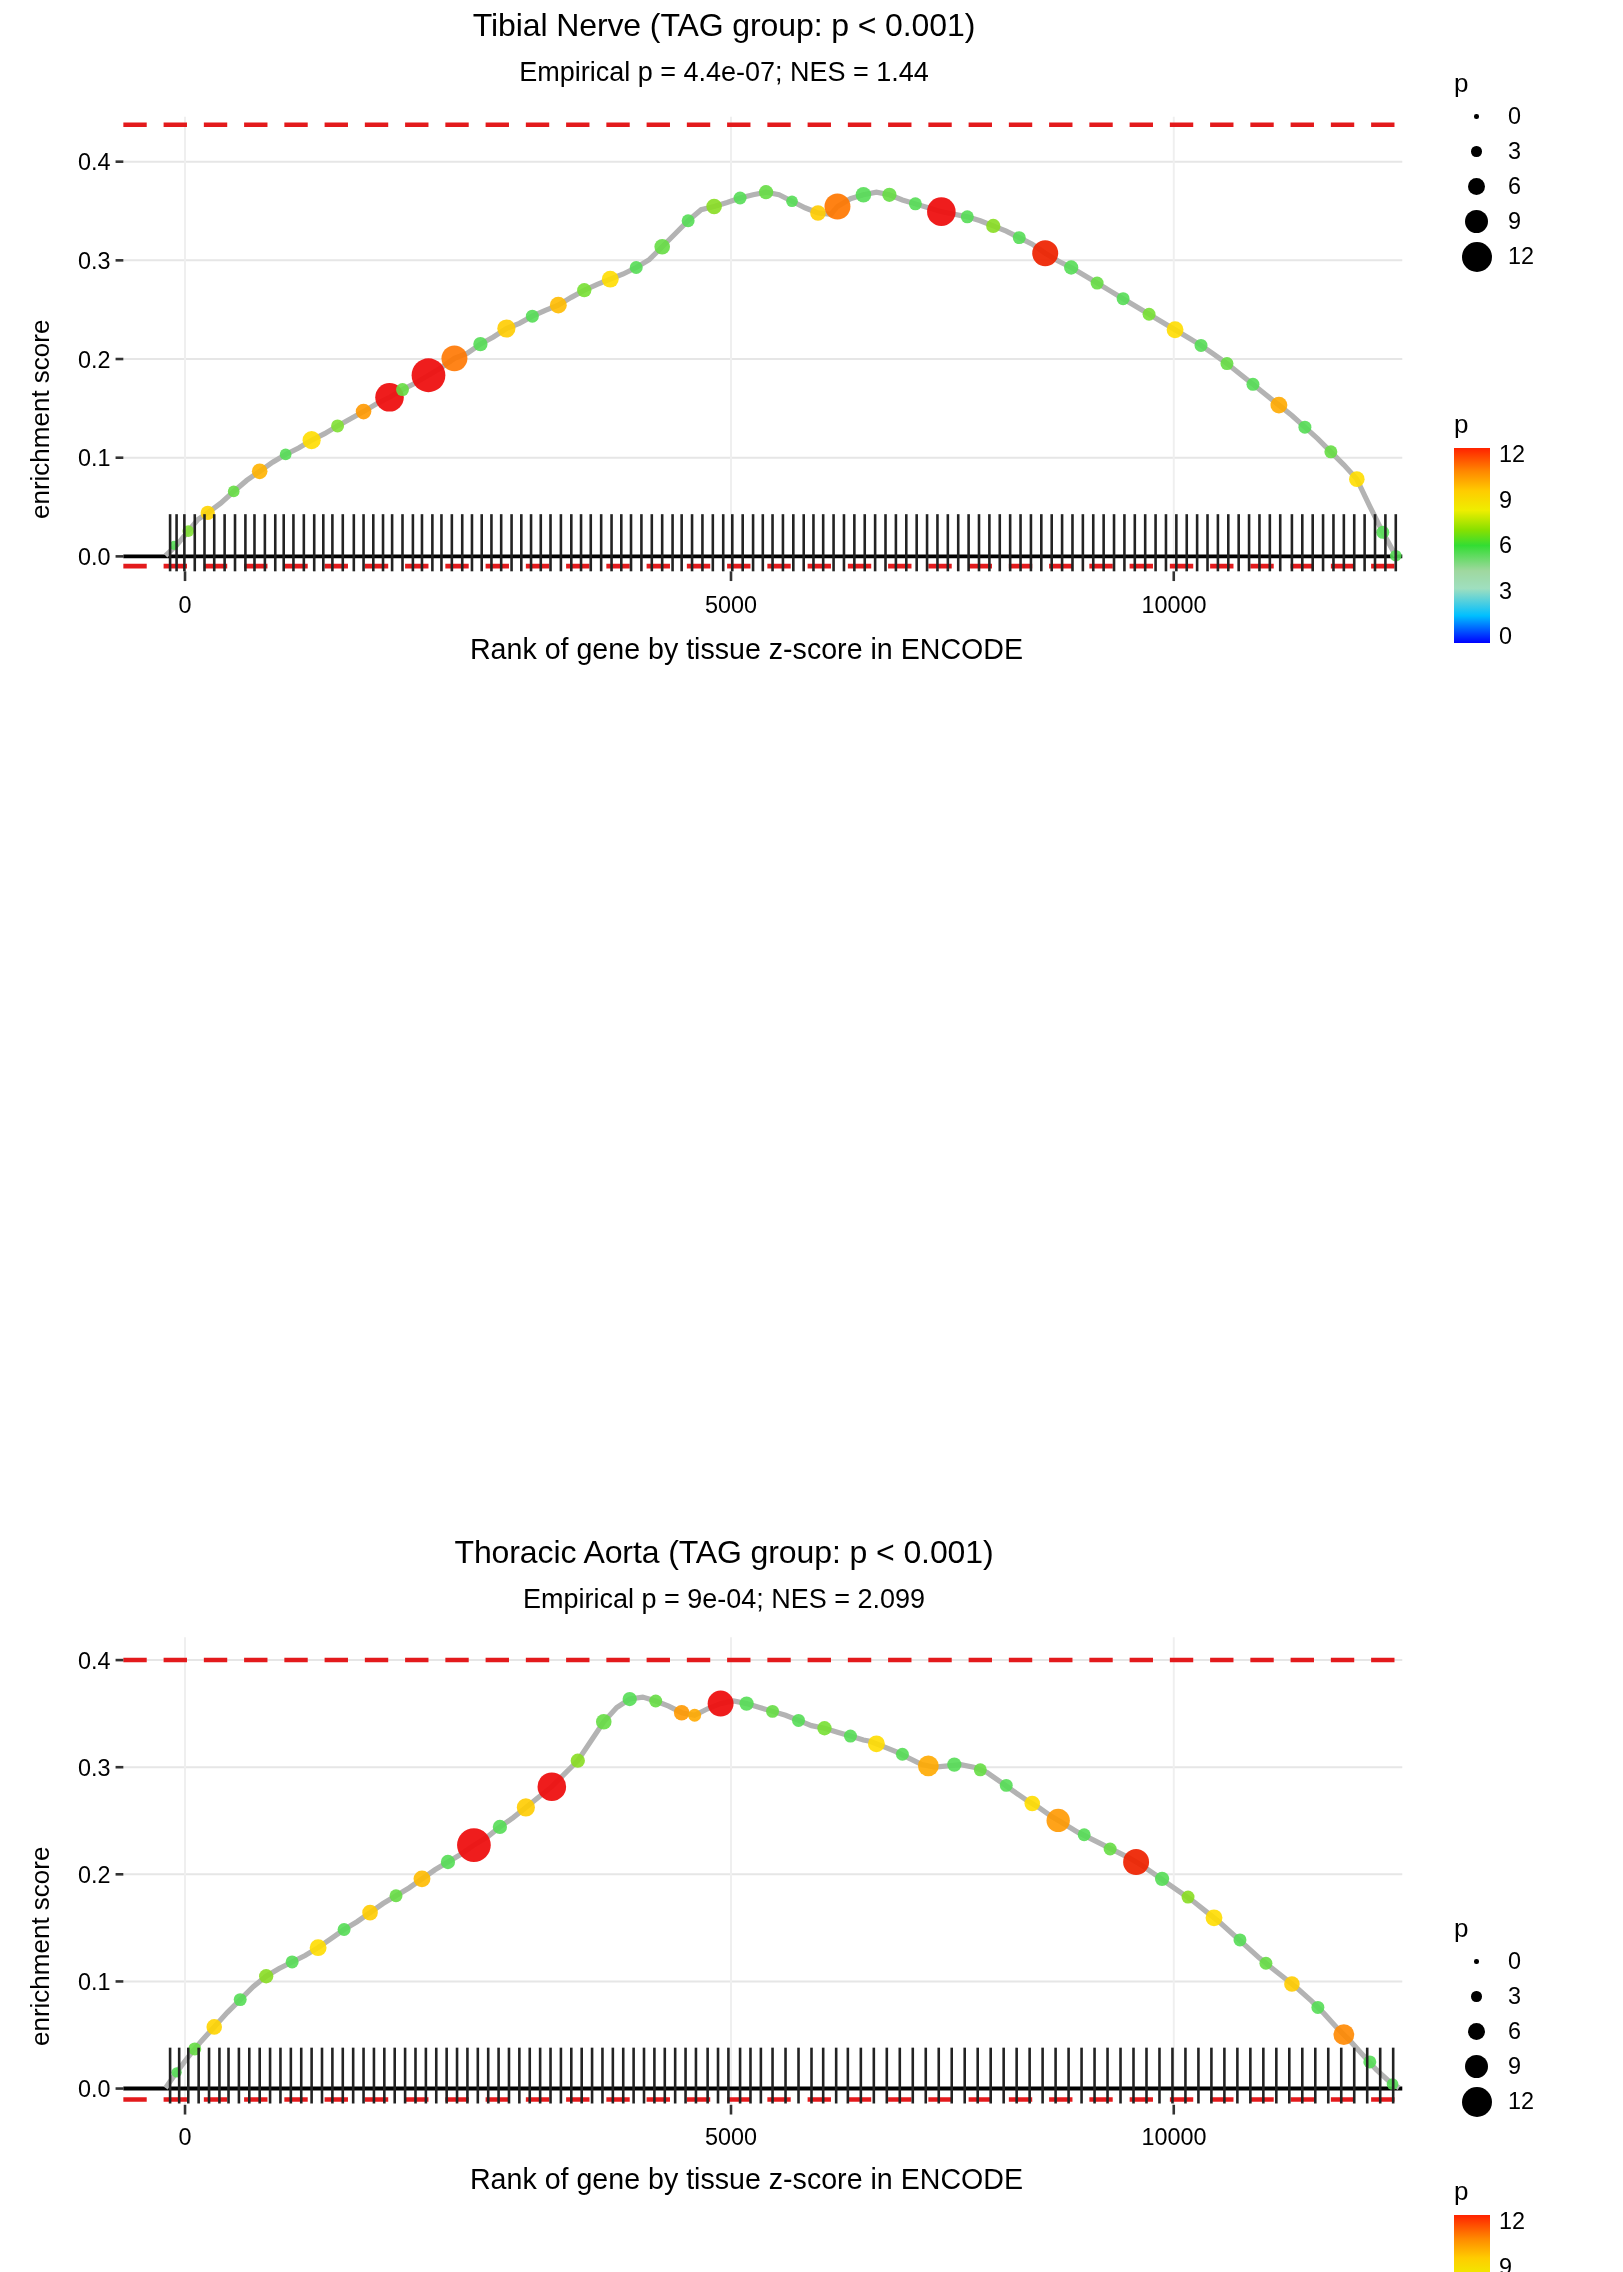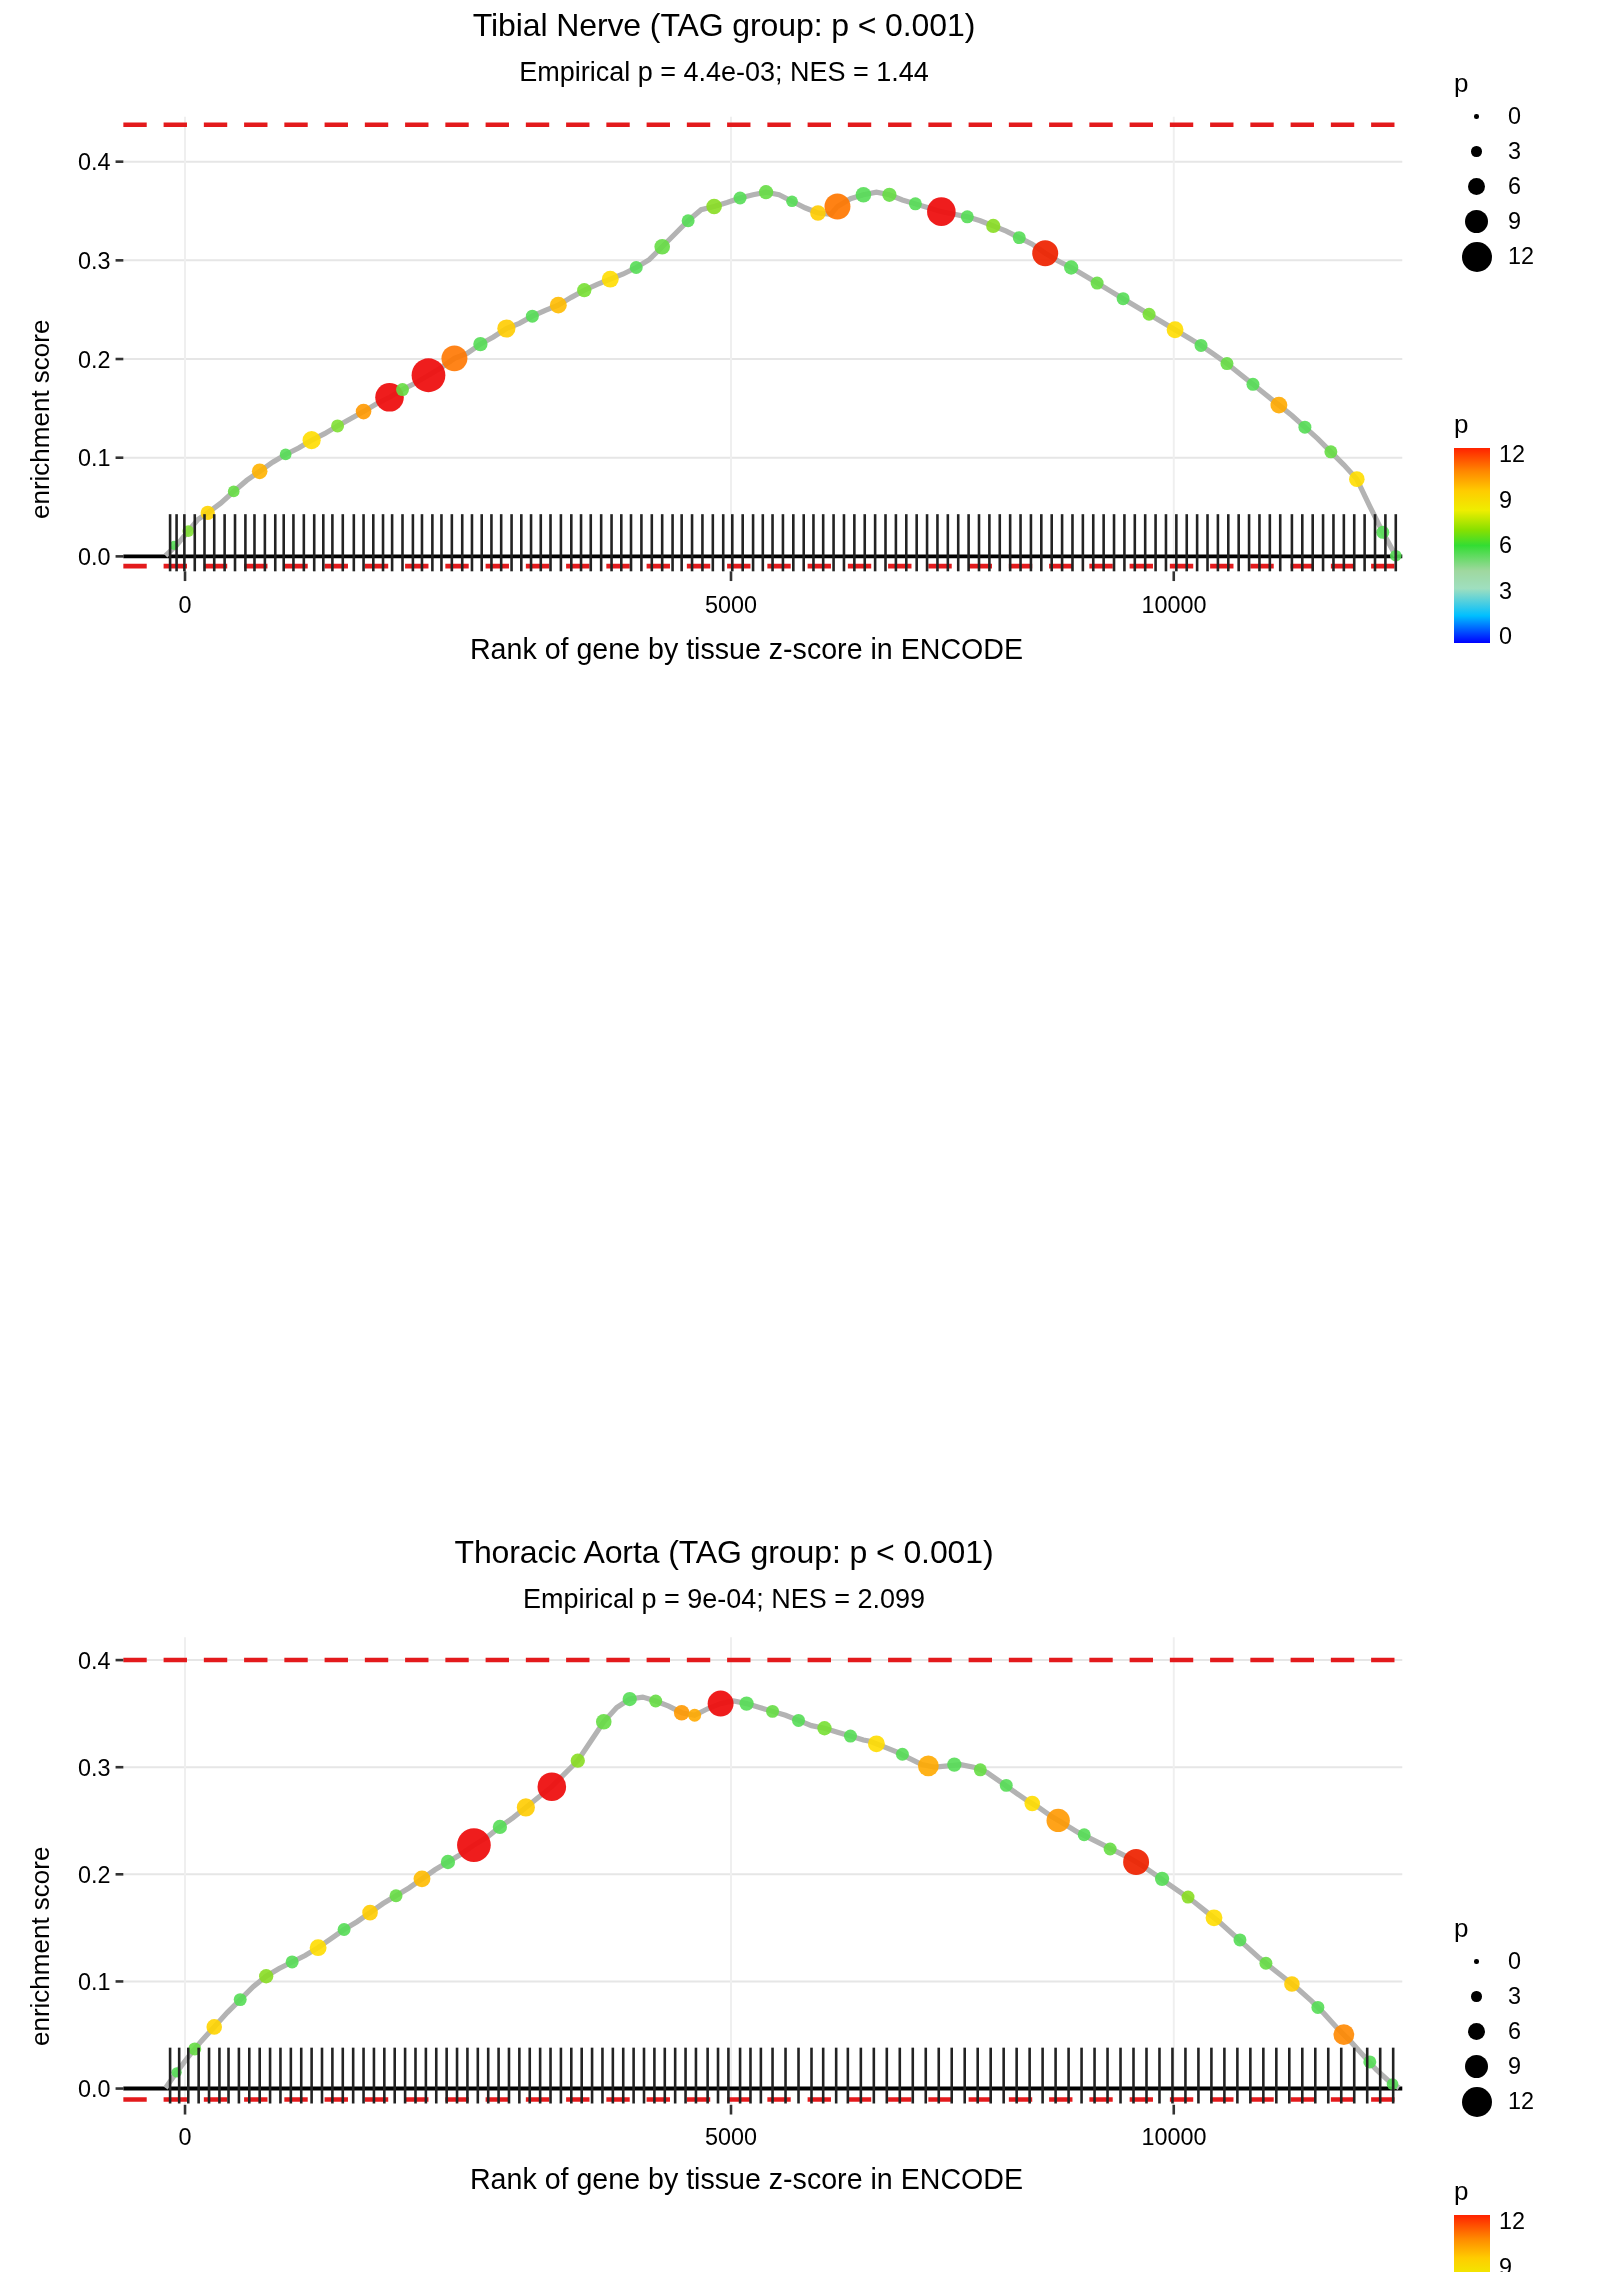--- a/index.html
+++ b/index.html
@@ -131,21 +131,21 @@
   }
 </style>
 </head>
 <body>
 
 <div class="page">
 
   <div class="panel" style="top:0;">
     <div class="panel-inner">
       <div class="title" style="top:6.5px;">Tibial Nerve (TAG group: p &lt; 0.001)</div>
-      <div class="subtitle" style="top:57px;">Empirical p = 4.4e-03; NES = 1.44</div>
+      <div class="subtitle" style="top:57px;">Empirical p = 4.4e-07; NES = 1.44</div>
 
       <div class="axis-label-y" style="left:25px; top:519px;">enrichment score</div>
       <div class="axis-label-x" style="left:97px; top:633px; width:1299px;">Rank of gene by tissue z-score in ENCODE</div>
 
       <div class="ytick" style="left:19.5px; top:544px; width:91px;">0.0</div>
       <div class="ytick" style="left:19.5px; top:445px; width:91px;">0.1</div>
       <div class="ytick" style="left:19.5px; top:347px; width:91px;">0.2</div>
       <div class="ytick" style="left:19.5px; top:248px; width:91px;">0.3</div>
       <div class="ytick" style="left:19.5px; top:149px; width:91px;">0.4</div>
 

